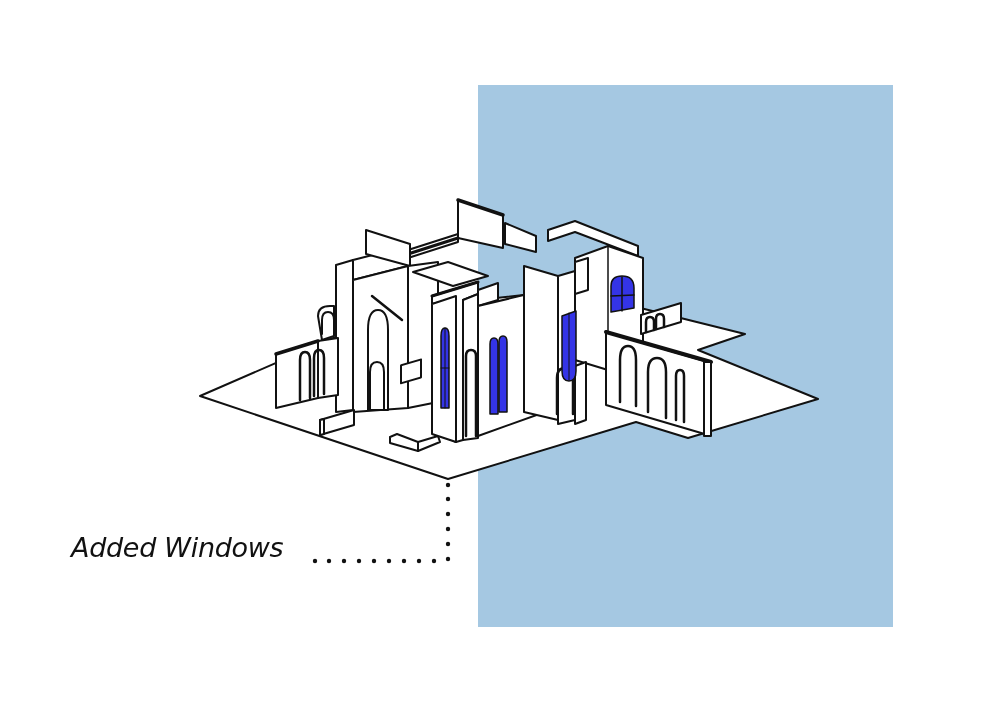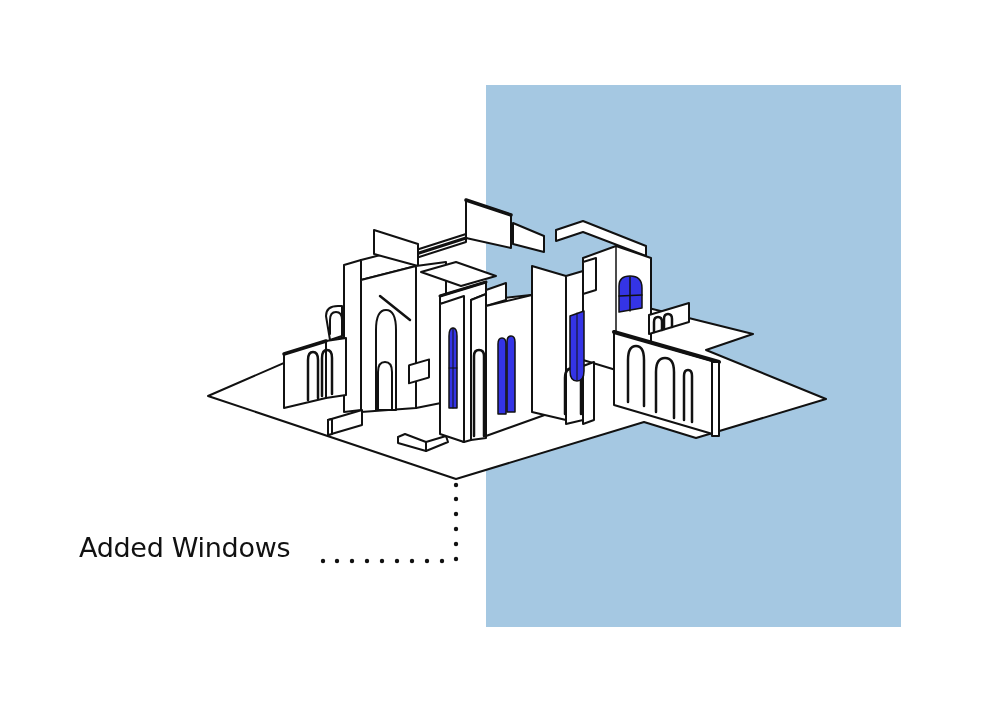--- a/index.html
+++ b/index.html
@@ -9,24 +9,25 @@
     }
     body {
       width: 1000px;
       height: 705px;
       position: relative;
       overflow: hidden;
       font-family: "DejaVu Sans", "Liberation Sans", sans-serif;
     }
     #stage {
       position: absolute;
-      left: 16px;
+      left: 8px;
       top: 0;
       width: 944px;
       height: 705px;
+      font-style: italic;
     }
     #bg-rect {
       position: absolute;
       left: 470px;
       top: 85px;
       width: 415px;
       height: 542px;
     }
     #drawing {
       position: absolute;

